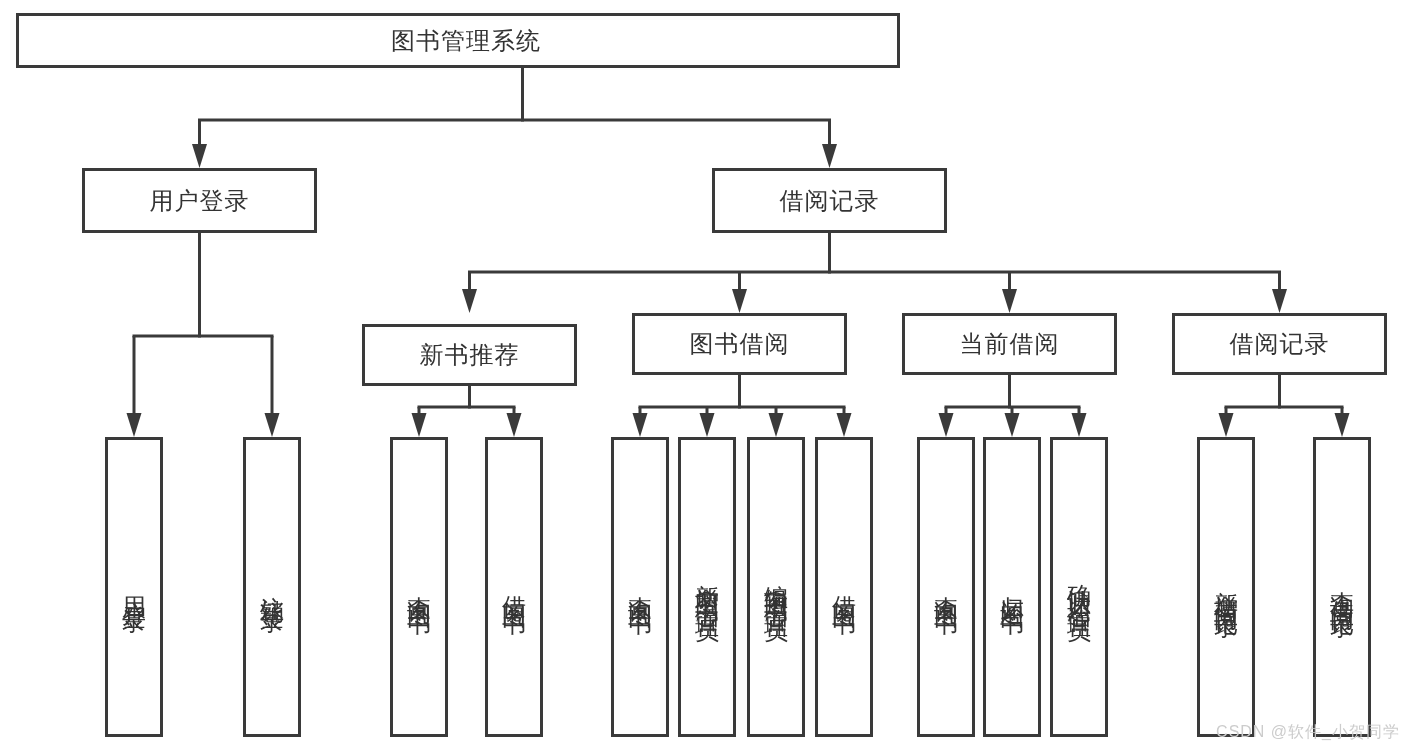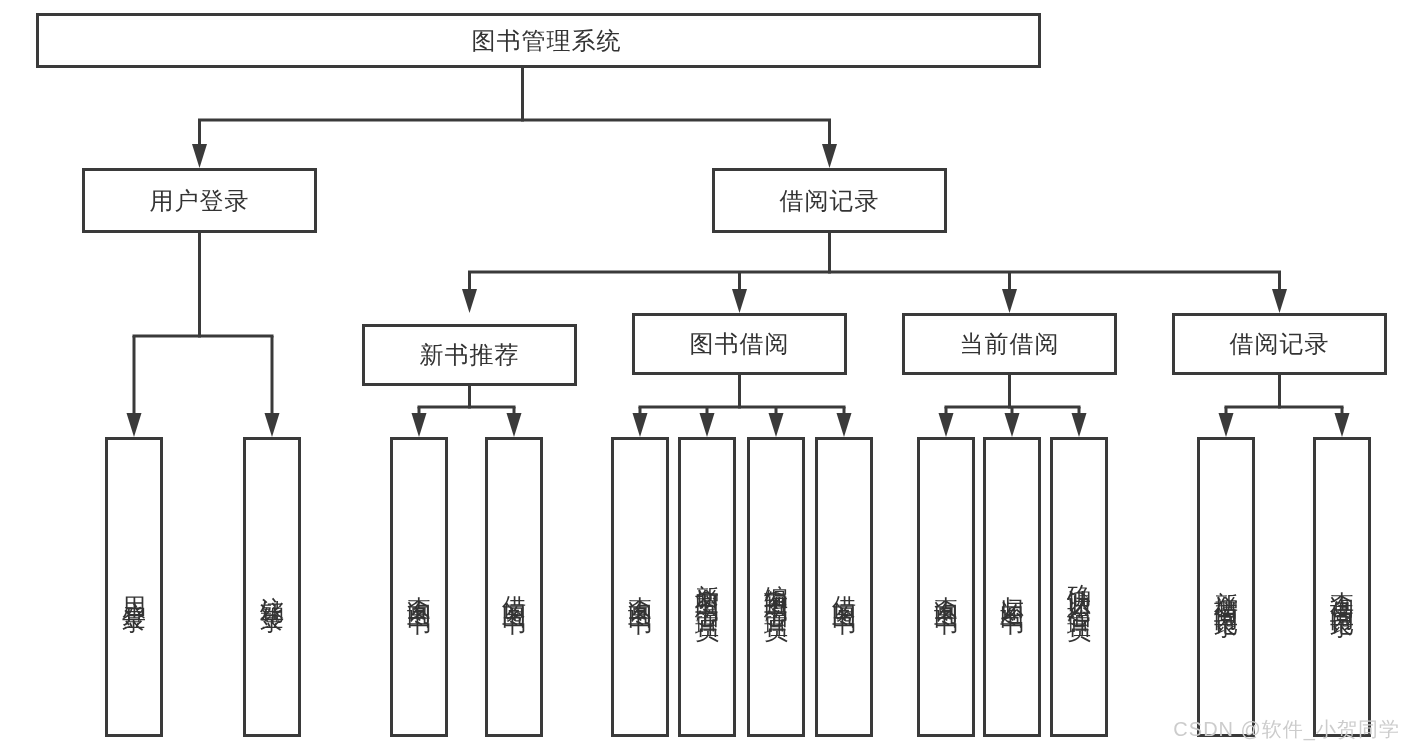--- a/index.html
+++ b/index.html
@@ -33,21 +33,21 @@
     writing-mode: vertical-rl;
     text-orientation: mixed;
     letter-spacing: 5px;
     line-height: 1;
     text-align: center;
   }
   .watermark {
     position: absolute;
     right: 5px;
     bottom: 4px;
-    font-size: 20px;
+    font-size: 16px;
     color: #cccccc;
     letter-spacing: 1px;
     z-index: 5;
     white-space: nowrap;
   }
 </style>
 </head>
 <body>
 
 <div class="canvas">
@@ -114,21 +114,21 @@
       <polygon points="768.5,413 783.5,413 776,437"></polygon>
       <polygon points="836.5,413 851.5,413 844,437"></polygon>
       <polygon points="938.5,413 953.5,413 946,437"></polygon>
       <polygon points="1004.5,413 1019.5,413 1012,437"></polygon>
       <polygon points="1071.5,413 1086.5,413 1079,437"></polygon>
       <polygon points="1218.5,413 1233.5,413 1226,437"></polygon>
       <polygon points="1334.5,413 1349.5,413 1342,437"></polygon>
     </g>
   </svg>
 
-  <div class="box" style="left:36px; top:13px; width:1005px; height:55px;padding-left:16px;">图书管理系统</div>
+  <div class="box" style="left:16px; top:13px; width:884px; height:55px;padding-left:16px;">图书管理系统</div>
 
   <div class="box" style="left:82px; top:168px; width:235px; height:65px;">用户登录</div>
   <div class="box" style="left:712px; top:168px; width:235px; height:65px;">借阅记录</div>
 
   <div class="box" style="left:362px; top:324px; width:215px; height:62px;">新书推荐</div>
   <div class="box" style="left:902px; top:313px; width:215px; height:62px;">当前借阅</div>
   <div class="box" style="left:632px; top:313px; width:215px; height:62px;">图书借阅</div>
   <div class="box" style="left:1172px; top:313px; width:215px; height:62px;">借阅记录</div>
 
   <div class="box vbox" style="left:105px; top:437px; width:58px; height:300px;">用户登录</div>

